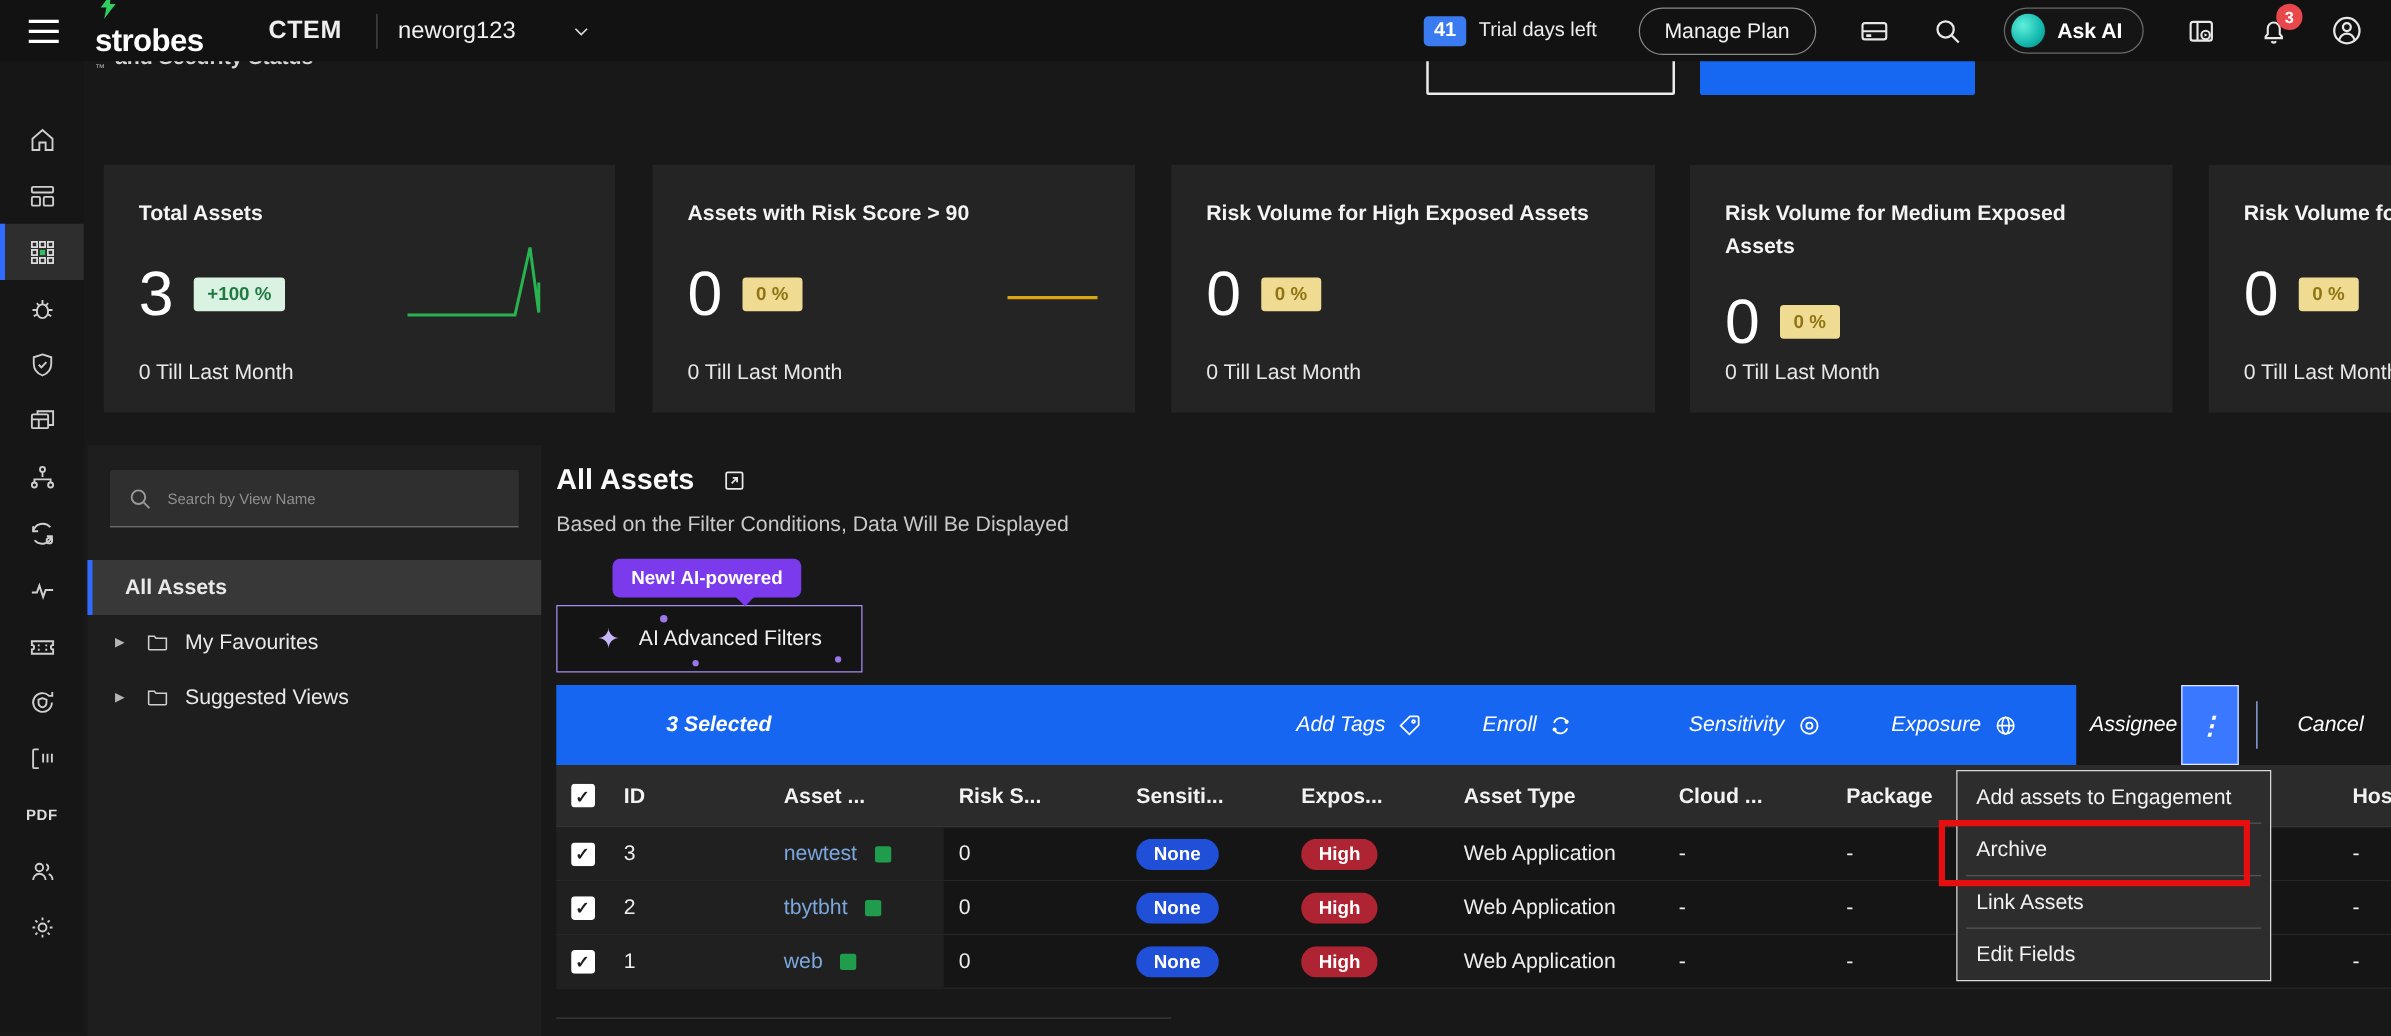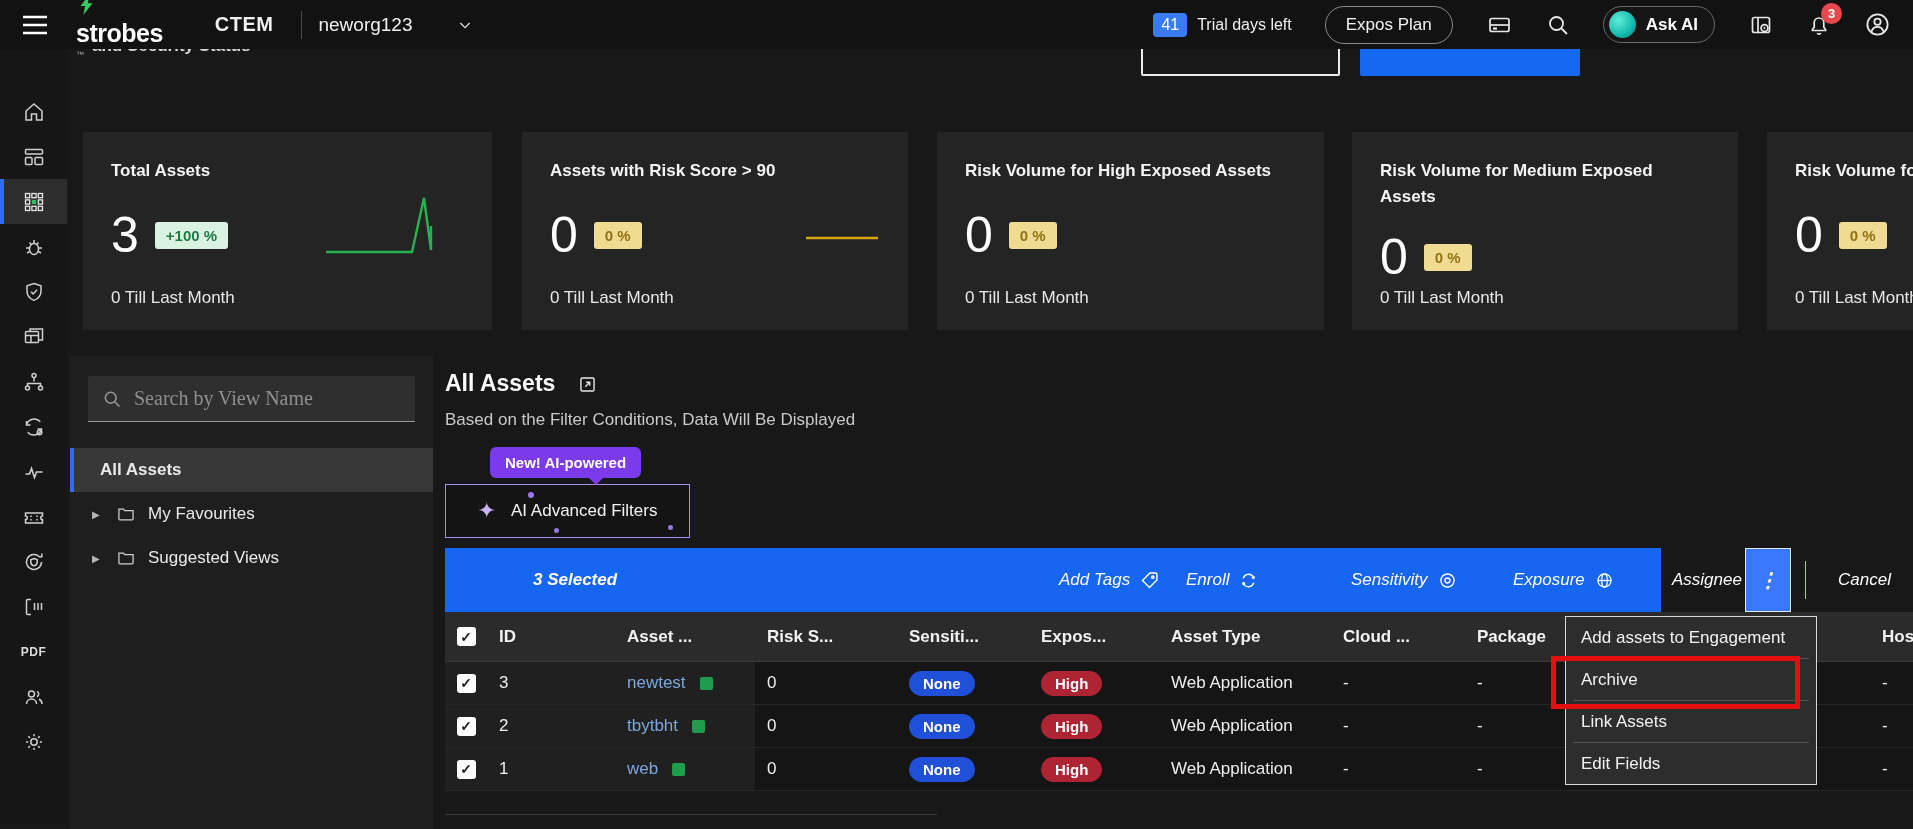--- a/index.html
+++ b/index.html
@@ -14,21 +14,21 @@
   .logo { display:flex; align-items:flex-start; margin-left:28px;flex-direction:column; }
   .brand { font-size:25px; font-weight:bold; color:#fff; letter-spacing:-0.5px; }
   .brand-tm { font-size:8px; color:#aaa; margin-top:2px; }
   .product { font-size:20px; font-weight:bold; margin-left:52px; letter-spacing:0.5px; }
   .nav-divider { width:1px; height:28px; background:#4a4a4a; margin-left:28px; }
   .org-switch { display:flex; align-items:center; margin-left:16px; cursor:pointer; }
   .org-name { font-size:19px; color:#f0f0f0; }
   .org-switch svg { margin-left:44px; }
   .nav-right { margin-left:auto; display:flex; align-items:center; gap:33px; }
   .trial { display:flex; align-items:center; gap:10px; }
-  .trial-badge { background:#3a7bf2; color:#fff; font-weight:normal; font-size:16px;
+  .trial-badge { background:#3a7bf2; color:#fff; font-weight:bold; font-size:16px;
     border-radius:4px; padding:3px 8px; }
   .trial-label { font-size:16px; color:#eee; }
   .manage-plan { background:transparent; border:1px solid #8a8a8a; border-radius:999px;
     color:#f2f2f2; font-size:17px; padding:8px 20px; font-family:inherit; cursor:pointer; }
   .icon-btn { background:none; border:none; cursor:pointer; padding:0; }
   .askai { display:flex; align-items:center; gap:10px; border:1px solid #6a6a6a;
     border-radius:999px; padding:4px 16px 4px 5px; background:#151515; cursor:pointer; }
   .askai-orb { width:27px; height:27px; border-radius:50%;
     background:radial-gradient(circle at 35% 35%, #5ff0dc, #14b8ad 60%, #0c7f86); }
   .askai-label { font-size:17px; font-weight:bold; color:#fff; }
@@ -72,21 +72,21 @@
   .card-foot { position:absolute; left:28px; bottom:22px; font-size:17px; color:#e8e8e8; }
   .spark { position:absolute; right:22px; top:58px; }
   .spark2 { position:absolute; right:12px; top:96px; }
 
   
   .views-panel { position:absolute; top:356px; left:70px; width:363px; bottom:0;
     background:#1e1e1e; z-index:2; }
   .search-wrap { margin:20px 18px 0 18px; background:#2f2f2f; border-bottom:1px solid #9a9a9a;
     border-radius:2px 2px 0 0; height:46px; display:flex; align-items:center; padding:0 14px; gap:12px; }
   .search-wrap input { flex:1; background:transparent; border:none; outline:none; color:#7dd3fc;
-    font-size:20px; font-family:Liberation Serif, serif; }
+    font-size:12px; font-family:Liberation Sans, sans-serif; }
   .search-wrap input::placeholder { color:#8f8f8f; }
   .view-list { margin-top:26px; }
   .view-item { height:44px; display:flex; align-items:center; padding-left:30px; cursor:pointer;
     position:relative; font-size:17px; color:#e9e9e9; gap:12px; }
   .view-item.active { background:#383838; font-weight:bold; }
   .view-item.active::before { content:""; position:absolute; left:0; top:0; bottom:0; width:4px;
     background:#2f6bff; }
   .view-item .caret { font-size:10px; color:#b5b5b5; width:12px; }
   .view-item.sub { padding-left:22px; }
 
@@ -175,21 +175,21 @@
     <svg width="16" height="16" viewBox="0 0 24 24">
         <path d="M5 9l7 7 7-7" stroke="#ddd" stroke-width="2" fill="none"></path>
       </svg>
   </span>
 
   <span class="nav-right">
     <span class="trial">
       <span class="trial-badge">41</span>
       <span class="trial-label">Trial days left</span>
     </span>
-    <button class="manage-plan">Expos Plan</button>
+    <button class="manage-plan">Manage Plan</button>
     <button class="icon-btn">
       <svg width="27" height="24" viewBox="0 0 24 24" fill="none" stroke="#e8e8e8" stroke-width="1.7">
           <rect x="2.5" y="5.5" width="19" height="13" rx="2"></rect>
           <path d="M2.5 12h19"></path>
           <path d="M5.5 15.5h4" stroke-width="2.2"></path>
         </svg>
     </button>
     <button class="icon-btn">
       <svg width="24" height="24" viewBox="0 0 24 24" fill="none" stroke="#e8e8e8" stroke-width="1.8">
           <circle cx="10.5" cy="10.5" r="6.5"></circle>
@@ -425,21 +425,21 @@
   <span class="sparkle">✦</span>
   <span>AI Advanced Filters</span>
   <span class="ai-dot" style="left:82px; top:7px; width:6px; height:6px;"></span>
   <span class="ai-dot" style="left:108px; bottom:4px; width:5px; height:5px;"></span>
   <span class="ai-dot" style="left:222px; bottom:7px; width:5px; height:5px;"></span>
 </button>
 
 <div class="sel-bar">
   <span class="sel-count">3 Selected</span>
 
-  <span class="bar-action" style="left:614px;">
+  <span class="bar-action" style="left:592px;">
     <span>Add Tags</span>
     <svg width="21" height="21" viewBox="0 0 24 24" fill="none" stroke="#fff" stroke-width="1.6">
         <path d="M12.5 3.5H19a1.5 1.5 0 0 1 1.5 1.5v6.5L12 20l-8-8z"></path>
         <circle cx="15.8" cy="8.2" r="1.3"></circle>
       </svg>
   </span>
 
   <span class="bar-action" style="left:741px;">
     <span>Enroll</span>
     <svg width="21" height="21" viewBox="0 0 24 24" fill="none" stroke="#fff" stroke-width="1.6">

